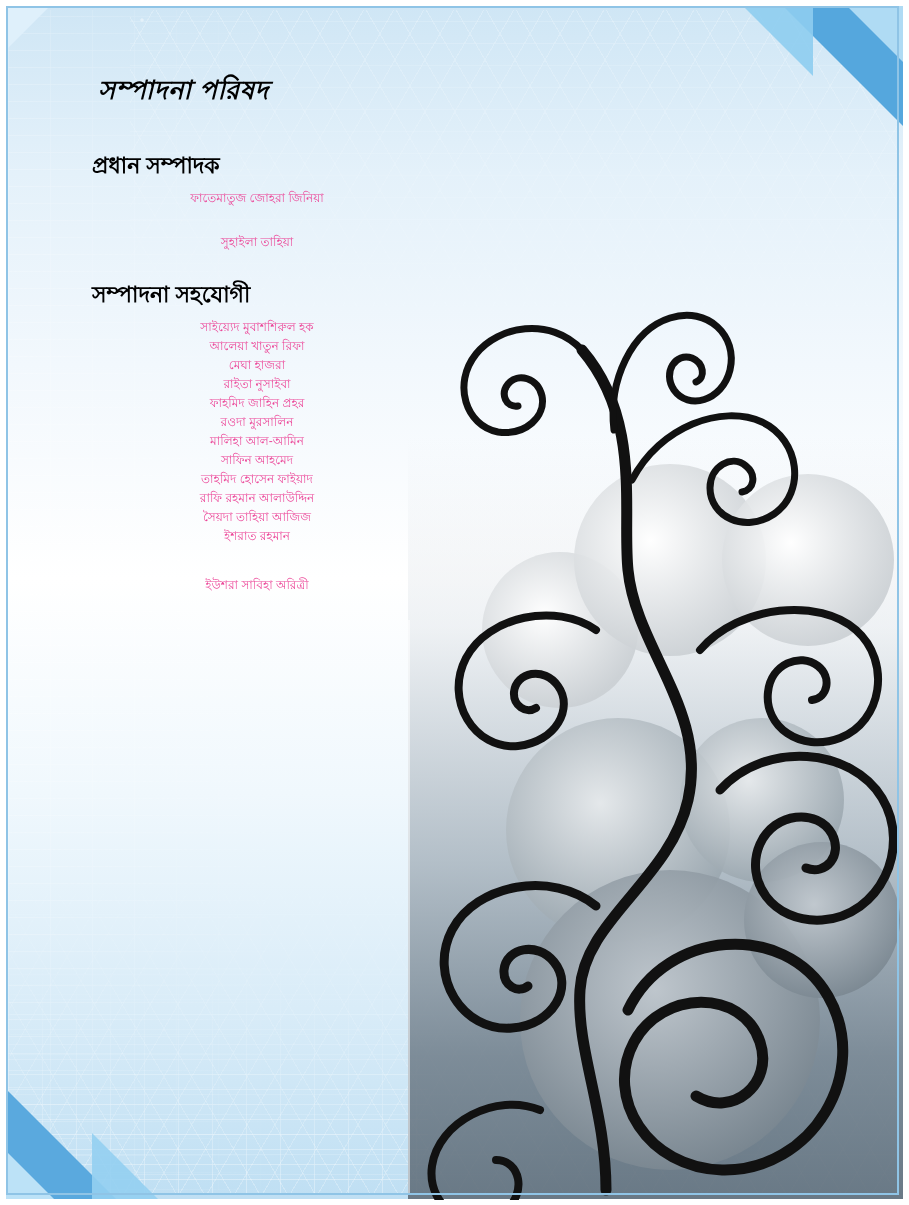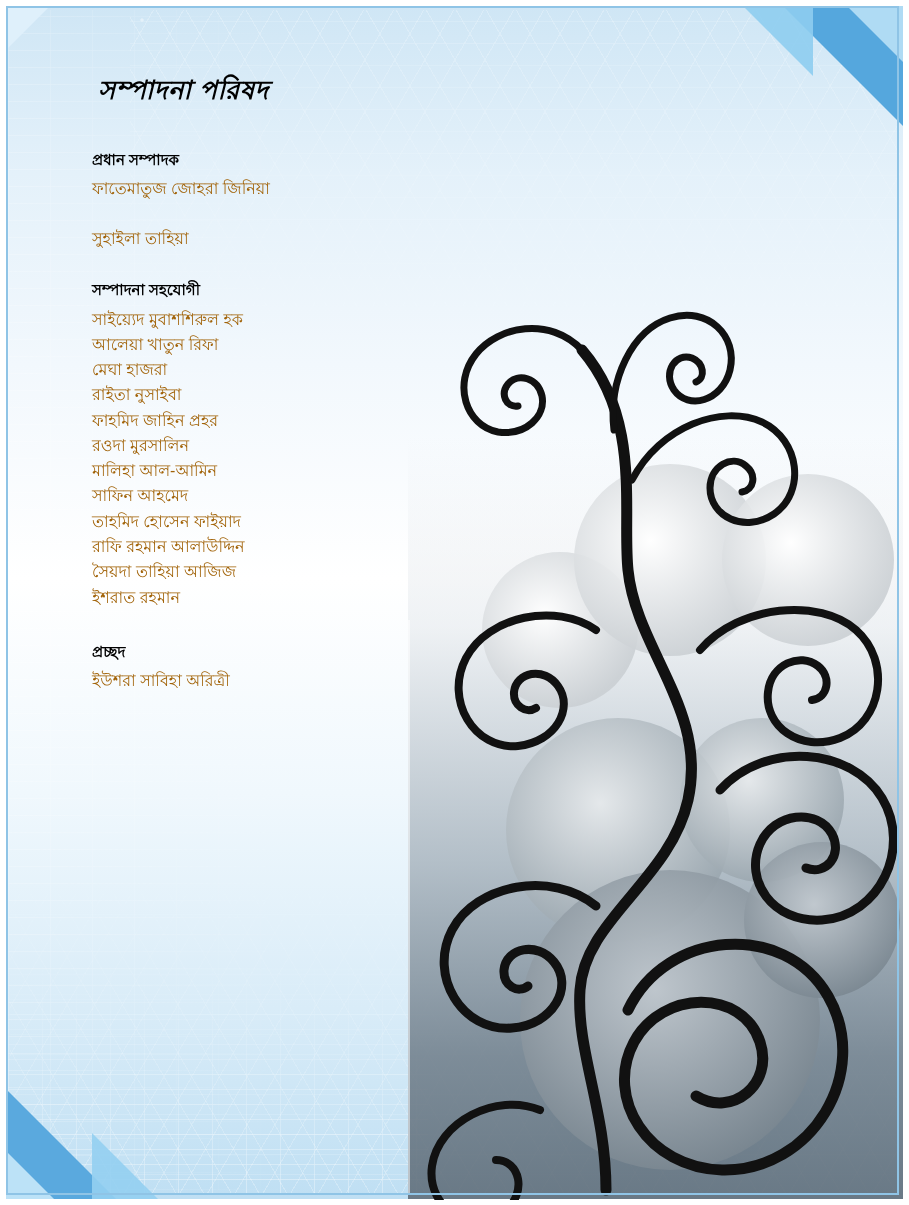--- a/index.html
+++ b/index.html
@@ -179,30 +179,31 @@
     font-size: 26px;
     font-weight: bold;
     letter-spacing: .5px;
     margin: 0 0 34px 6px;
     color: #000000;
   }
   .section {
     margin-bottom: 26px;
   }
   .section-heading {
-    font-size: 15px;
+    font-size: 22px;
     font-weight: bold;
     margin: 0 0 4px 0;
     color: #000000;
   }
   .name {
-    font-size: 16px;
+    font-size: 12px;
     line-height: 1.52;
     margin: 0;
-    color: #a16207;
+    color: #ec4899;
+    text-align: center;
   }
   .name-list .name {
     line-height: 1.58;
   }
   .section.contributors { margin-bottom: 30px; }
   .section.cover { margin-bottom: 0; }
 </style>
 </head>
 <body>
 
@@ -301,18 +302,17 @@
       <p class="name">রওদা মুরসালিন</p>
       <p class="name">মালিহা আল-আমিন</p>
       <p class="name">সাফিন আহমেদ</p>
       <p class="name">তাহমিদ হোসেন ফাইয়াদ</p>
       <p class="name">রাফি রহমান আলাউদ্দিন</p>
       <p class="name">সৈয়দা তাহিয়া আজিজ</p>
       <p class="name">ইশরাত রহমান</p>
     </div>
 
     <div class="section cover">
-      <div class="section-heading">প্রচ্ছদ</div>
       <p class="name">ইউশরা সাবিহা অরিত্রী</p>
     </div>
 
   </div>
 </div>
 
 </body></html>

